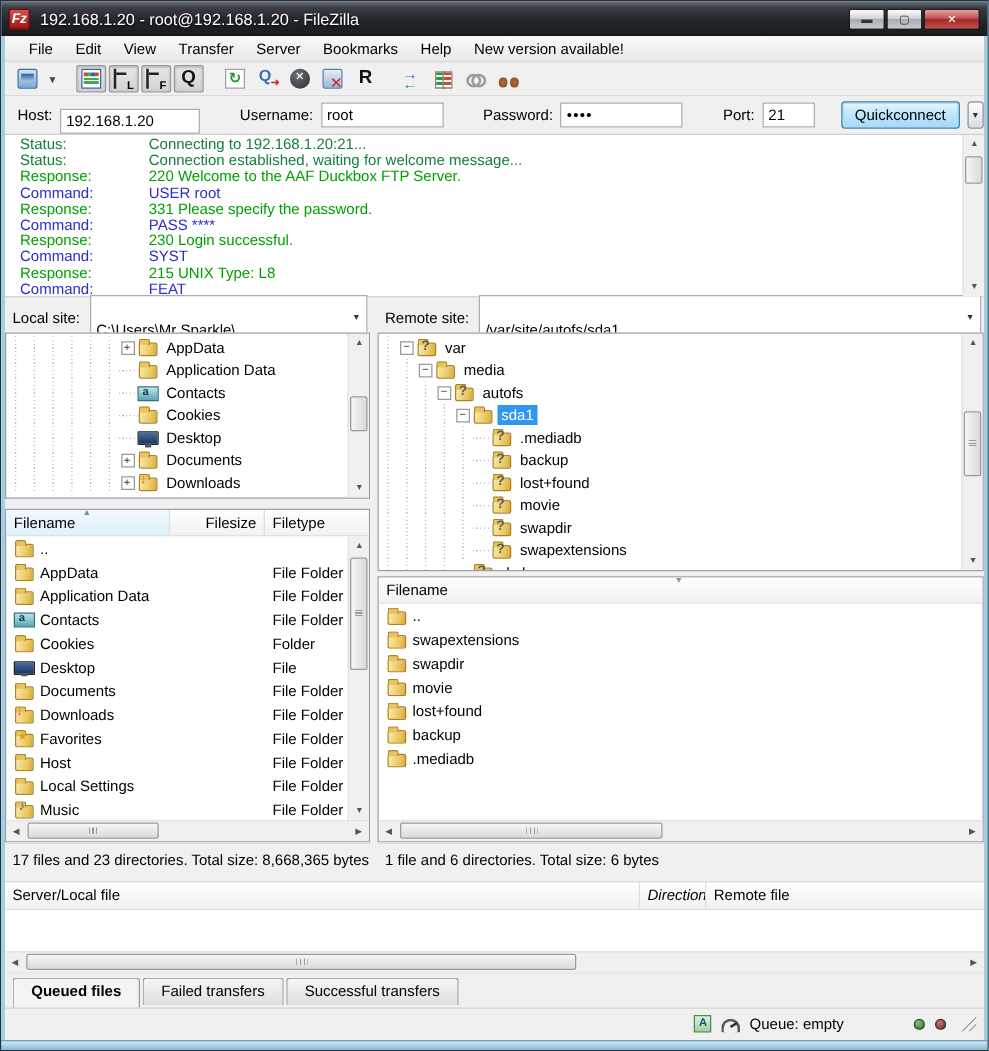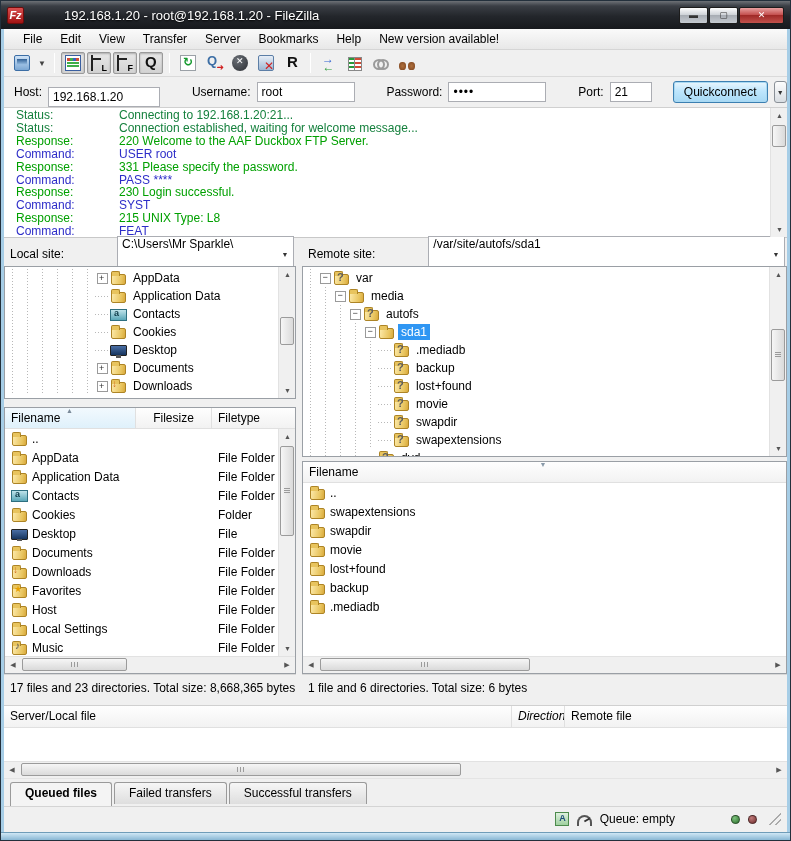--- a/index.html
+++ b/index.html
@@ -1,21 +1,21 @@
 <!DOCTYPE html>
 <html style="--selection: #2f96f3; --response: #00a000; --command: #2d2dc8; --led_green: #2c6e2c; --led_red: #6e2c2c;"><head>
 <meta charset="utf-8">
 <style>
   html,body{margin:0;padding:0;background:#8ab6d6;}
   *{box-sizing:border-box;}
   body{font-family:"Liberation Sans","DejaVu Sans",sans-serif;font-size:12px;color:#000;}
   .window{width:791px;height:841px;position:relative;background:#9cc3dd;overflow:hidden;border:1px solid #23303c;}
 
   
-  .titlebar{height:28px;background:linear-gradient(#6d7176 0%,#3a3e45 18%,#23262b 55%,#17191d 100%);display:flex;align-items:center;padding:0 6px;gap:32px;}
+  .titlebar{height:28px;background:linear-gradient(#6d7176 0%,#3a3e45 18%,#23262b 55%,#17191d 100%);display:flex;align-items:center;padding:0 6px;}
   .fz-logo{width:17px;height:17px;background:linear-gradient(#d94f4f,#a21313);border:1px solid #6e0d0d;border-radius:2px;color:#fff;font-weight:bold;font-size:11px;display:flex;align-items:center;justify-content:center;font-style:italic;}
   .title-text{color:#fff;margin-left:8px;font-size:13px;text-shadow:0 1px 2px #000;flex:1;white-space:nowrap;overflow:hidden;}
   .winbtns{display:flex;gap:1px;}
   .winbtn{width:29px;height:17px;border:1px solid #1c1c1c;border-radius:2px;background:linear-gradient(#fdfdfd,#cfd3d8 45%,#a8adb4 50%,#c6cbd2);display:flex;align-items:center;justify-content:center;font-size:9px;color:#333;font-weight:bold;}
   .winbtn.close{width:45px;background:linear-gradient(#e8a0a0,#c4504f 45%,#a02a28 50%,#c2514c);color:#fff;}
 
   
   .frame-body{border-left:3px solid #a6cde6;border-right:3px solid #a6cde6;background:#f0f0f0;height:803px;display:flex;flex-direction:column;}
   .frame-bottom{height:9px;background:linear-gradient(#cfe7f5,#7fb0cf);border-top:1px solid #6f9cb8;}
 
@@ -89,21 +89,21 @@
   .hthumb::after{content:"";position:absolute;top:3px;bottom:3px;left:50%;width:9px;margin-left:-4px;background:repeating-linear-gradient(to right,#9b9b9b 0 1px,transparent 1px 3px);}
 
   
   .split-h{height:4px;background:#f0f0f0;}
   .panes{height:458px;display:flex;background:#f0f0f0;}
   .pane-left{width:292px;flex:none;display:flex;flex-direction:column;}
   .pane-split{width:6px;flex:none;}
   .pane-right{flex:1;display:flex;flex-direction:column;min-width:0;}
   .sitebar{height:24px;display:flex;align-items:center;gap:4px;padding:0 2px;}
   .site-label{white-space:nowrap;padding:2px 4px;}
-  .combo{flex:1;height:36px;border:1px solid #abadb3;background:#fff;display:flex;align-items:flex-start;min-width:0;margin-left:45px;}
+  .combo{flex:1;height:36px;border:1px solid #abadb3;background:#fff;display:flex;align-items:flex-end;min-width:0;}
   .combo-text{flex:1;padding:0 4px;white-space:nowrap;overflow:hidden;}
   .combo-btn{width:16px;height:100%;display:flex;align-items:center;justify-content:center;font-size:7px;color:#333;flex:none;}
   .treepanel{background:#fff;border:1px solid #9a9fa5;display:flex;overflow:hidden;}
   .tree-local{height:133px;} .tree-remote{height:191px;}
   .treerows{flex:1;overflow:hidden;padding-top:2px;min-width:0;}
   .trow{height:18px;display:flex;align-items:center;white-space:nowrap;}
   .tindent{display:flex;height:100%;flex:none;}
   .tunit{width:15px;height:100%;background:repeating-linear-gradient(to bottom,#b8b8b8 0 1px,transparent 1px 3px);background-size:1px 100%;background-position:7px 0;background-repeat:no-repeat;}
   .eslot{width:15px;height:18px;position:relative;flex:none;}
   .eslot.minus::before,.eslot.plus::before{content:"";position:absolute;left:2px;top:4px;width:9px;height:9px;background:#fff;border:1px solid #9a9a9a;}
@@ -130,21 +130,21 @@
   .ic-contacts::after{content:"a";position:absolute;left:3px;top:-2px;font-size:9px;color:#13404d;font-weight:bold;}
   .ic-user{background:linear-gradient(135deg,#9fd0e8 0 50%,#e8b25f 50%);border:1px solid #6b8aa5;height:13px;}
 
   
   .listpanel{background:#fff;border:1px solid #9a9fa5;display:flex;flex-direction:column;flex:1;min-height:0;overflow:hidden;}
   .listhead{height:21px;display:flex;border-bottom:1px solid #e0e0e0;background:linear-gradient(#fefefe,#f2f2f2);flex:none;position:relative;}
   .col{padding:3px 6px;border-right:1px solid #e0e0e0;white-space:nowrap;overflow:hidden;position:relative;}
   .col.sorted{background:linear-gradient(#f2f9fe,#dff1fb);}
   .sort-arrow{position:absolute;top:-1px;left:50%;margin-left:-4px;font-size:7px;color:#7a8a99;}
   .collapse-handle{position:absolute;top:-1px;left:50%;margin-left:-5px;font-size:7px;color:#8a9aa9;}
-  .c-name{width:131px;flex:none;} .c-size{width:76px;flex:none;text-align:center;} .c-type{flex:1;border-right:none;}
+  .c-name{width:131px;flex:none;} .c-size{width:76px;flex:none;text-align:right;} .c-type{flex:1;border-right:none;}
   .c-name-wide{flex:1;border-right:none;}
   .listbody{flex:1;overflow:hidden;display:flex;}
   .listrows{flex:1;min-width:0;}
   .lrow{height:19px;display:flex;align-items:center;}
   .lrow .cell{padding:0 6px;white-space:nowrap;overflow:hidden;}
   .lrow .cell.n{width:131px;flex:none;display:flex;align-items:center;gap:4px;}
   .lrow .cell.s{width:76px;flex:none;text-align:right;}
   .lrow .cell.t{flex:1;}
   .lrow .cell.n-wide{flex:1;display:flex;align-items:center;gap:4px;}
   .list-status{height:26px;background:#f0f0f0;border-top:1px solid #d8d8d8;display:flex;align-items:center;padding:0 6px;white-space:nowrap;overflow:hidden;flex:none;}

